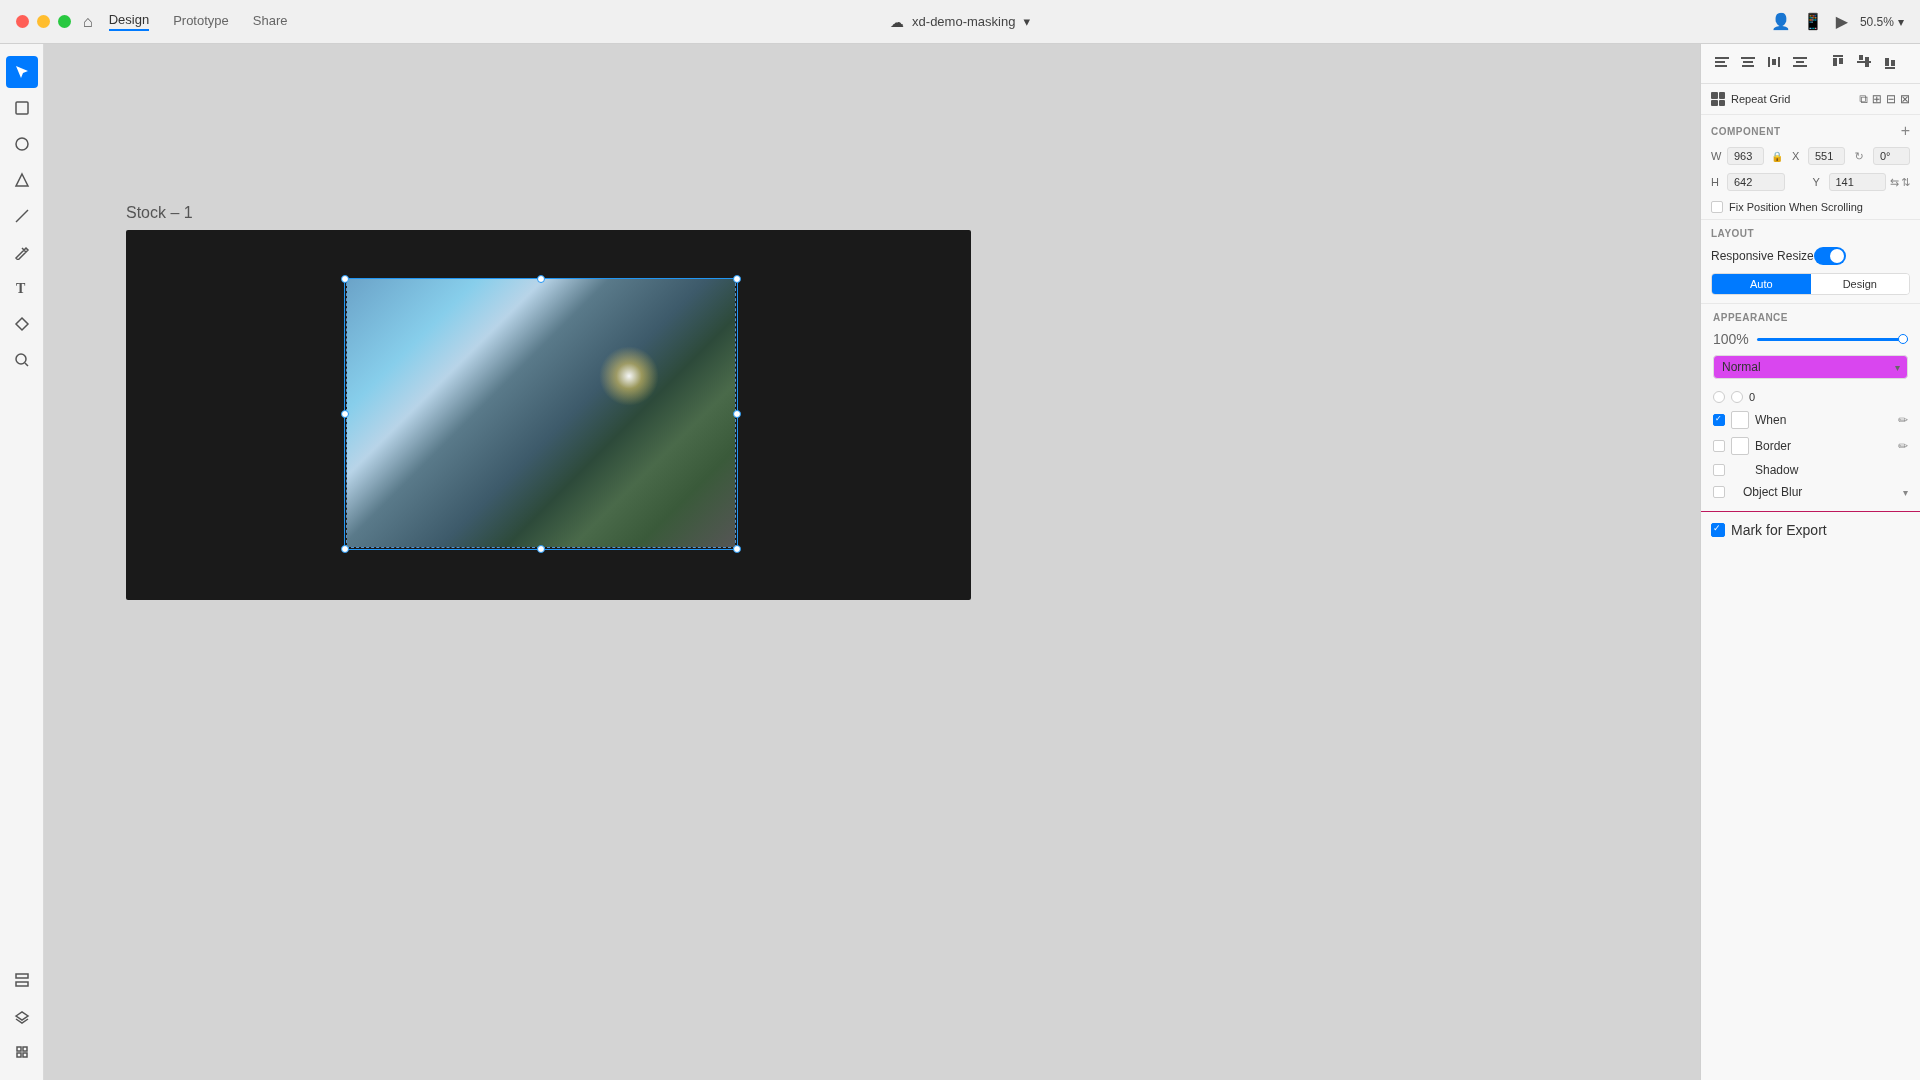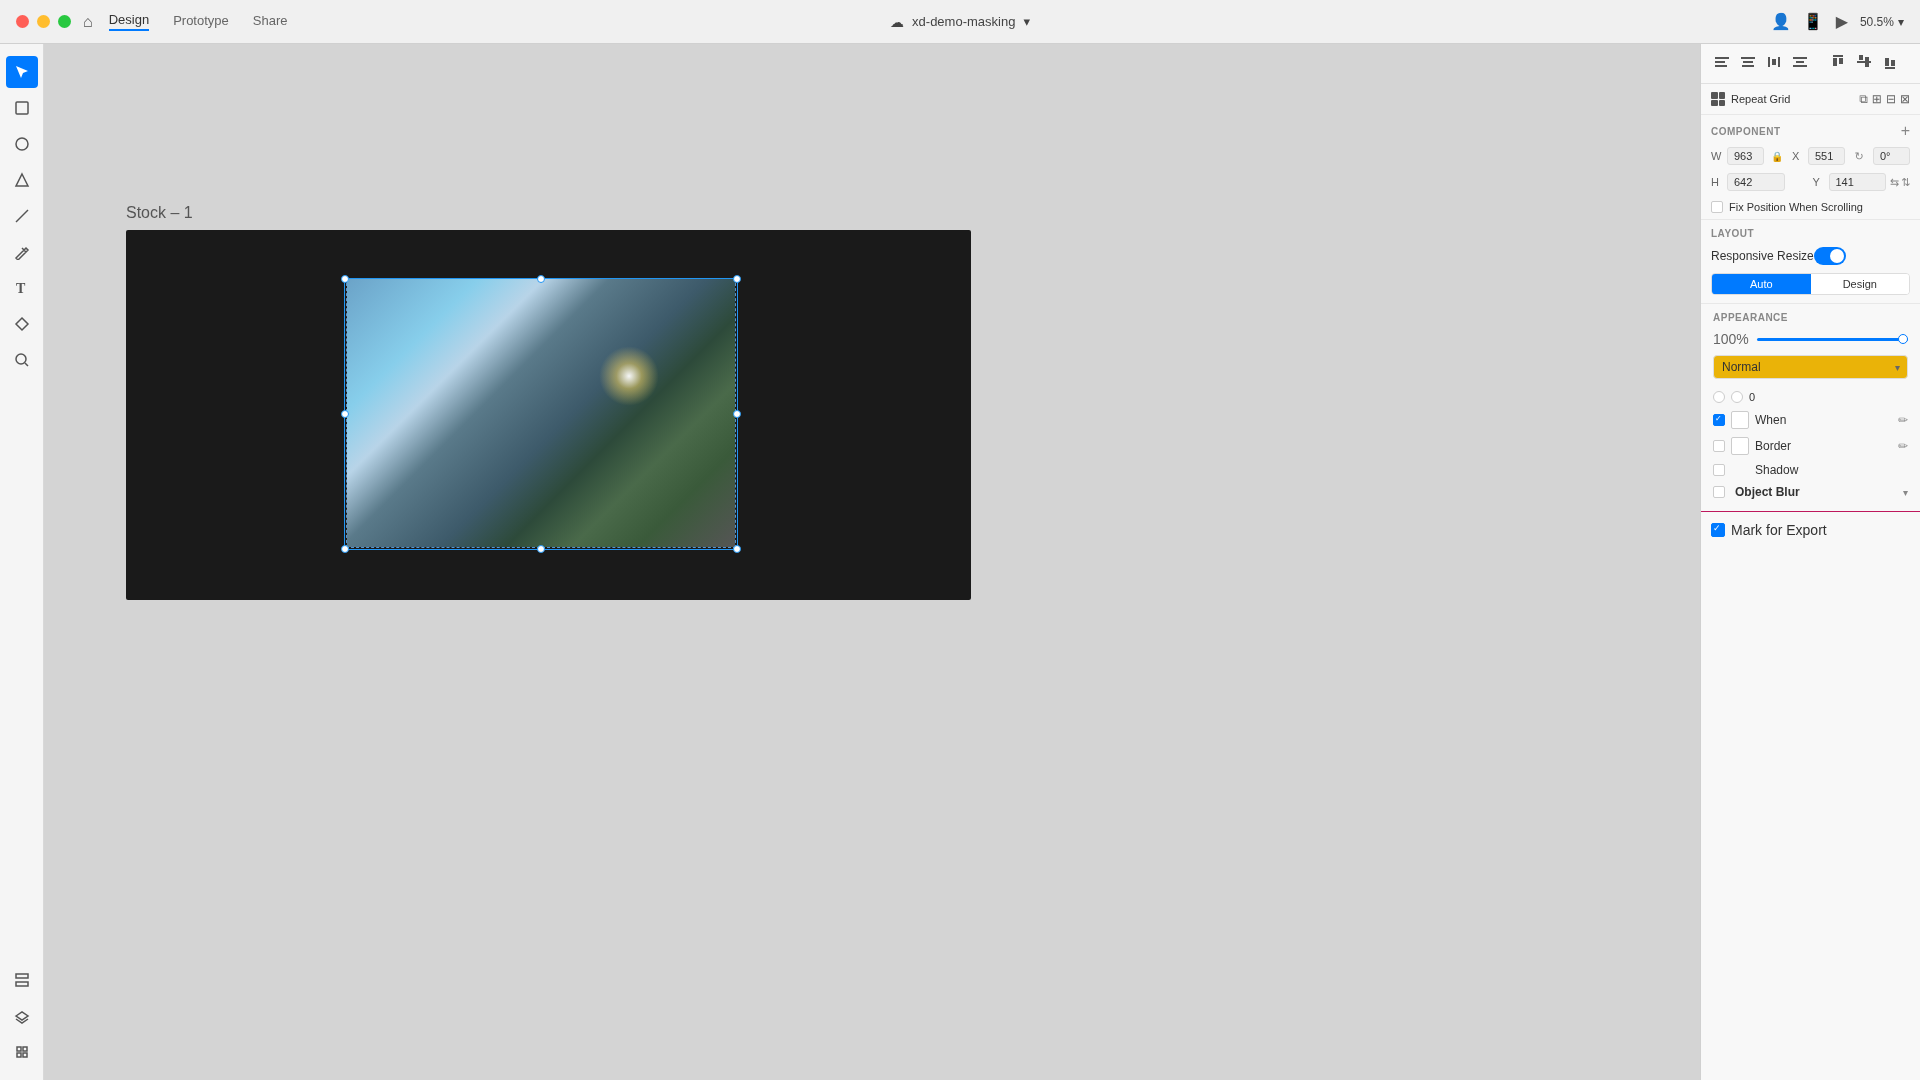--- a/index.html
+++ b/index.html
@@ -478,21 +478,21 @@
       border: 1.5px solid #007aff;
       border-radius: 50%;
     }
 
     .blend-mode-row {
       margin-bottom: 8px;
     }
     .blend-select {
       width: 100%;
       padding: 4px 8px;
-      background: #eab308;
+      background: #d946ef;
       border: 1px solid #ddd;
       border-radius: 4px;
       font-size: 12px;
       color: #333;
       cursor: pointer;
       appearance: none;
       -webkit-appearance: none;
       position: relative;
     }
     .blend-wrapper {
@@ -882,21 +882,21 @@
         <button class="eyedropper-btn">✏</button>
       </div>
 
       <div class="shadow-row">
         <div class="row-checkbox"></div>
         <span class="row-label" style="margin-left:24px;">Shadow</span>
       </div>
 
       <div class="obj-blur-row">
         <div class="row-checkbox"></div>
-        <span class="obj-blur-label" style="margin-left:4px;font-weight:bold;">Object Blur</span>
+        <span class="obj-blur-label" style="margin-left:12px;">Object Blur</span>
         <button class="obj-blur-expand">▾</button>
       </div>
     </div>
 
     <div class="export-section">
       <div class="export-row">
         <div class="export-checkbox"></div>
         <span class="export-label">Mark for Export</span>
       </div>
     </div>

